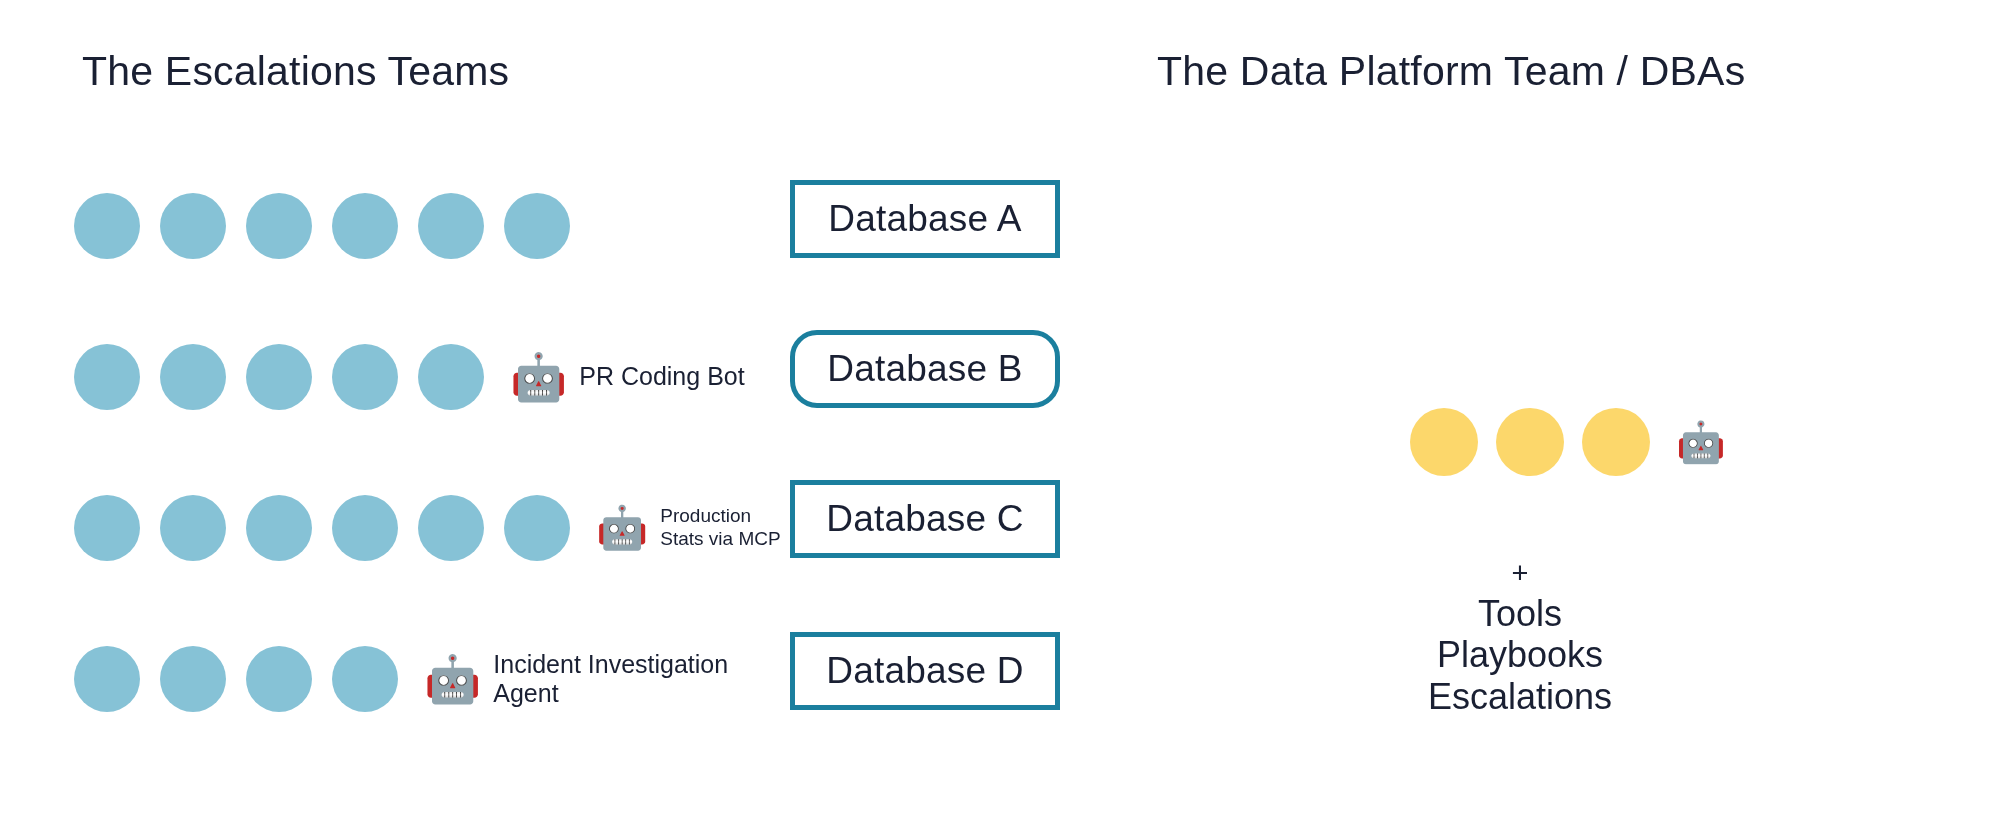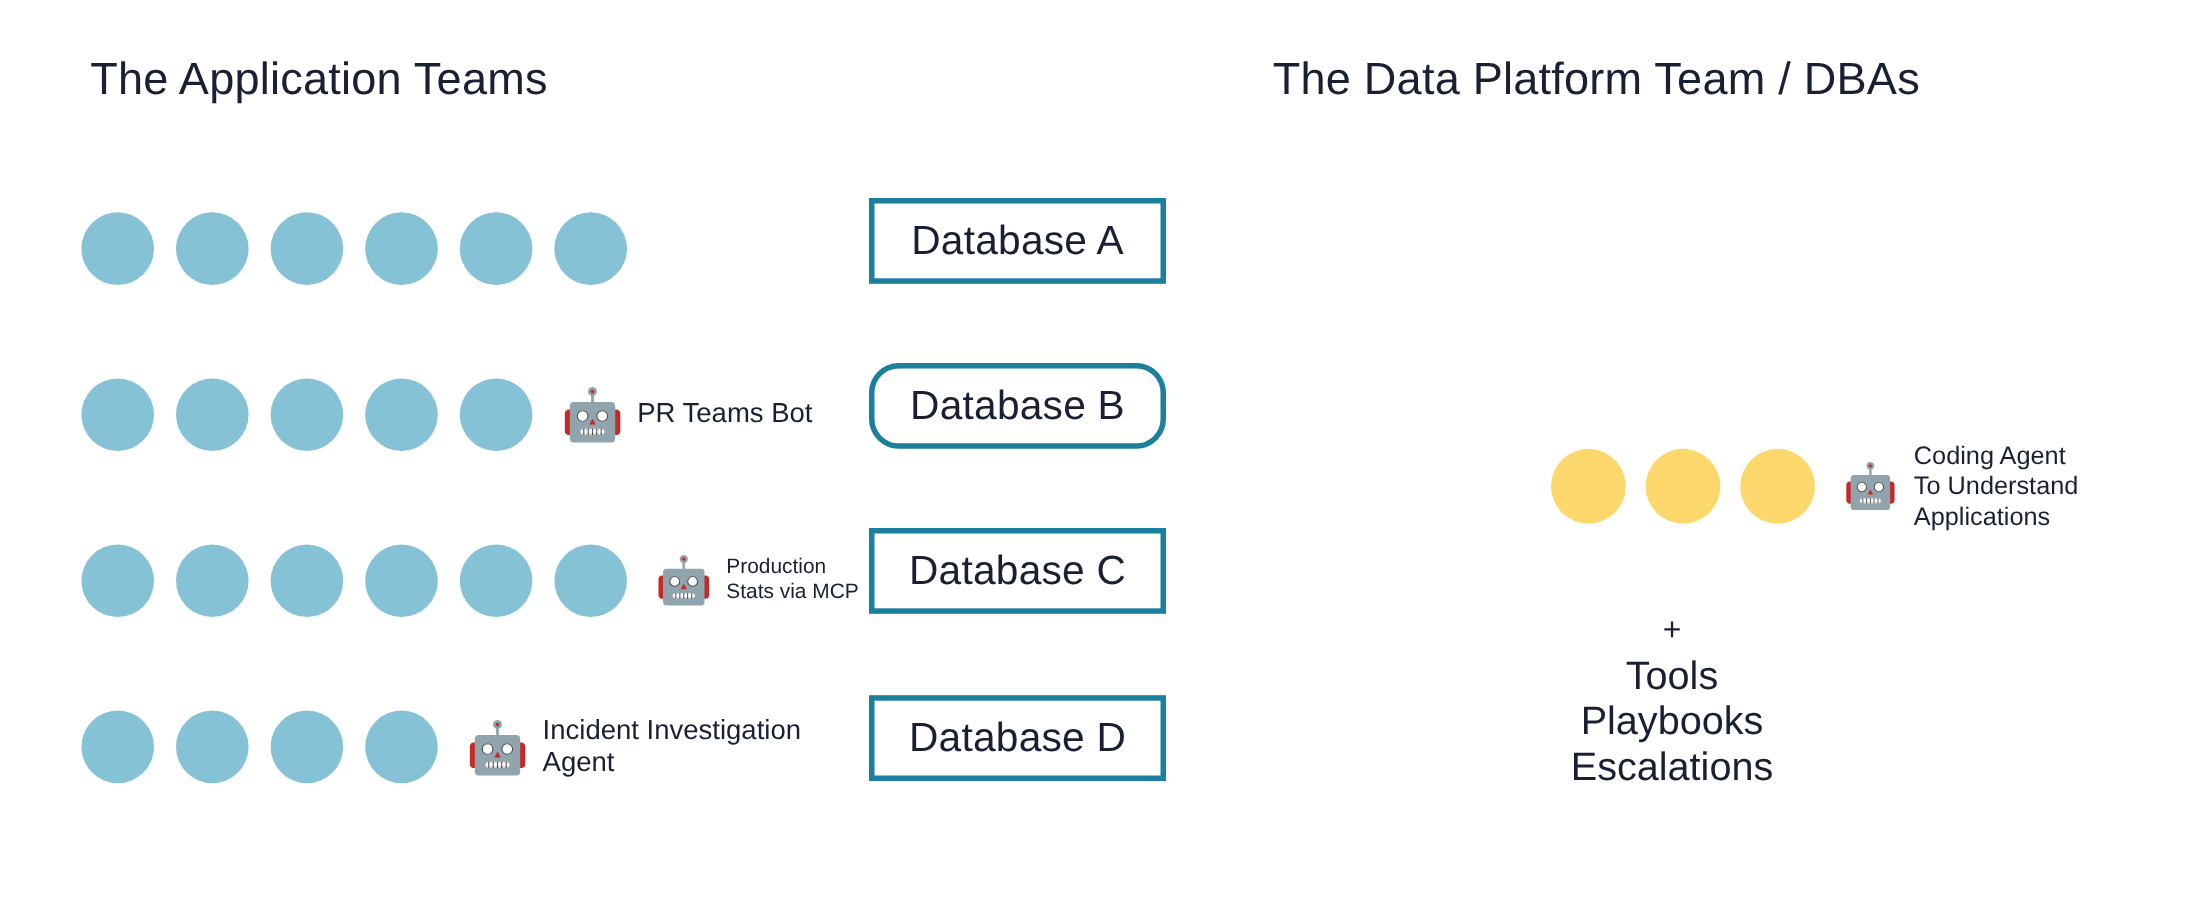--- a/index.html
+++ b/index.html
@@ -140,41 +140,41 @@
     line-height: 1.16;
     color: #1a2033;
     white-space: nowrap;
   }
 </style>
 </head>
 <body>
 
 <div class="canvas">
 
-  <div class="heading" id="heading-left">The Application Teams</div>
+  <div class="heading" id="heading-left">The Escalations Teams</div>
 
   <div class="heading" id="heading-right">The Data Platform Team / DBAs</div>
 
   <div class="team-row" id="team-row-0">
       <div class="person-dot"></div>
       <div class="person-dot"></div>
       <div class="person-dot"></div>
       <div class="person-dot"></div>
       <div class="person-dot"></div>
       <div class="person-dot"></div>
     </div>
   <div class="team-row" id="team-row-1">
       <div class="person-dot"></div>
       <div class="person-dot"></div>
       <div class="person-dot"></div>
       <div class="person-dot"></div>
       <div class="person-dot"></div>
       <div class="agent">
         <span class="robot-icon">🤖</span>
-        <span class="agent-label">PR Teams Bot</span>
+        <span class="agent-label">PR Coding Bot</span>
       </div>
     </div>
   <div class="team-row" id="team-row-2">
       <div class="person-dot"></div>
       <div class="person-dot"></div>
       <div class="person-dot"></div>
       <div class="person-dot"></div>
       <div class="person-dot"></div>
       <div class="person-dot"></div>
       <div class="agent small">
@@ -207,23 +207,20 @@
   <div class="db-box" id="db-box-2">
     <span class="db-label">Database C</span>
   </div>
 
   <div id="platform-row">
       <div class="person-dot yellow"></div>
       <div class="person-dot yellow"></div>
       <div class="person-dot yellow"></div>
       <div class="agent" id="platform-agent">
         <span class="robot-icon">🤖</span>
-        <span class="agent-label">Coding Agent
-To Understand
-Applications</span>
       </div>
     </div>
 
   <div id="platform-extras">
     <div class="extra-plus">+</div>
     <div class="extra-line">Tools</div>
     <div class="extra-line">Playbooks</div>
     <div class="extra-line">Escalations</div>
   </div>
 

